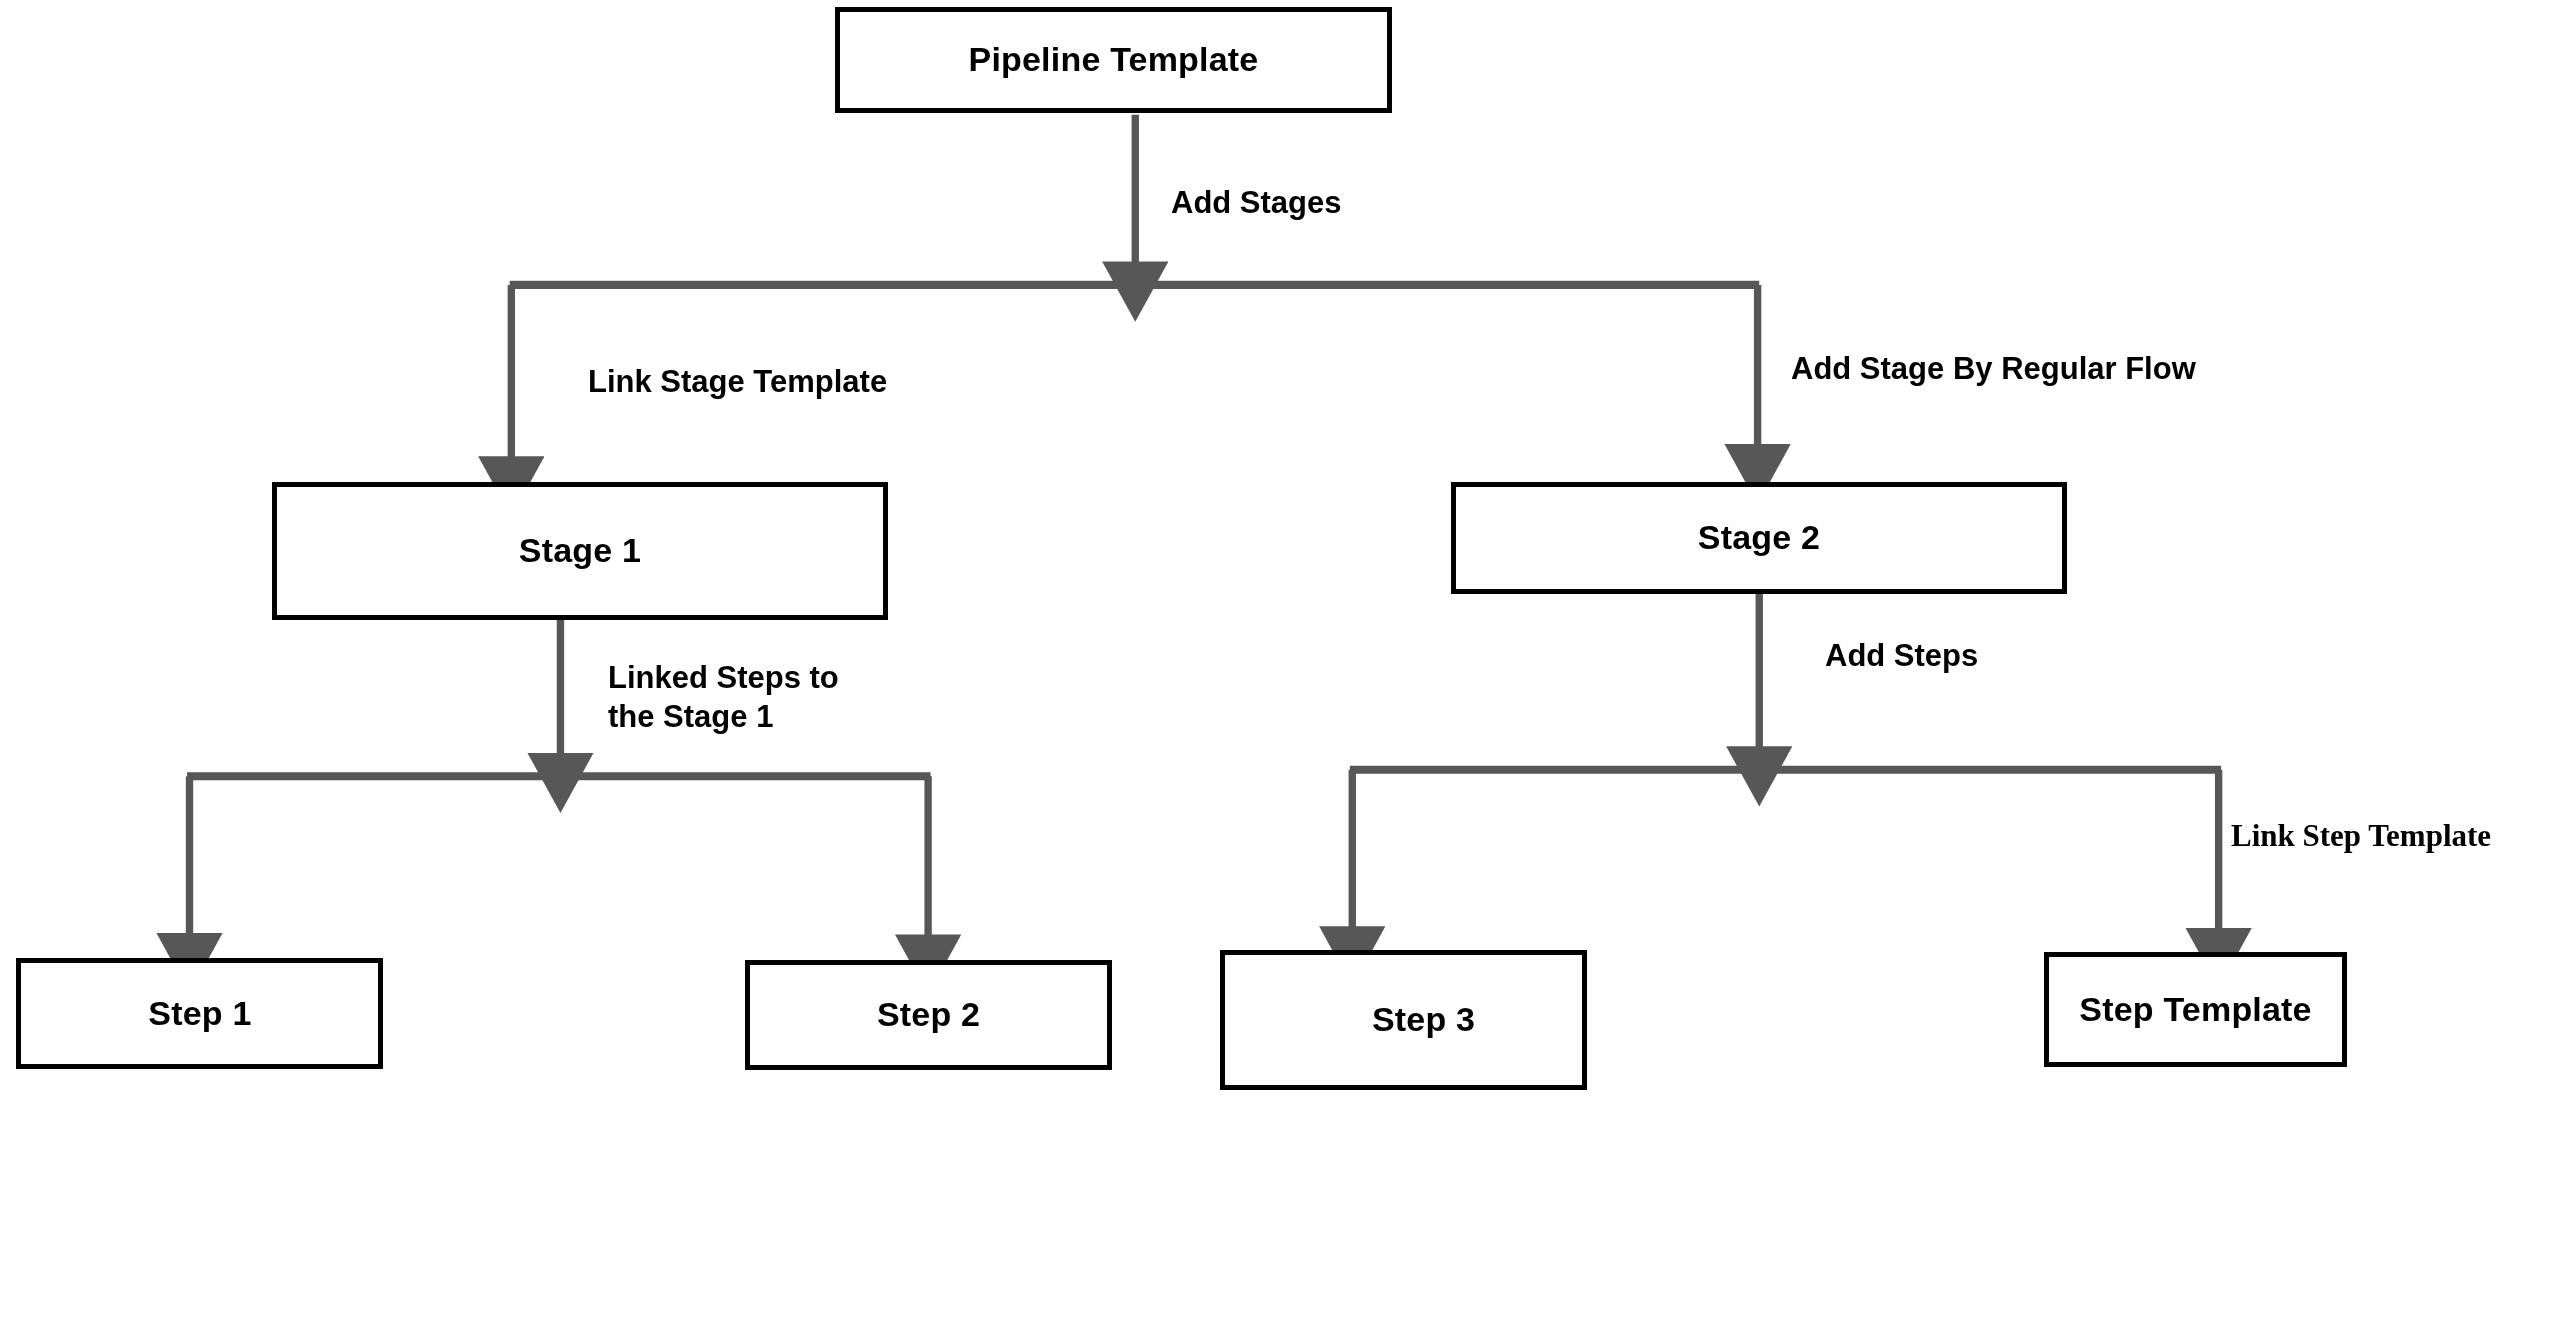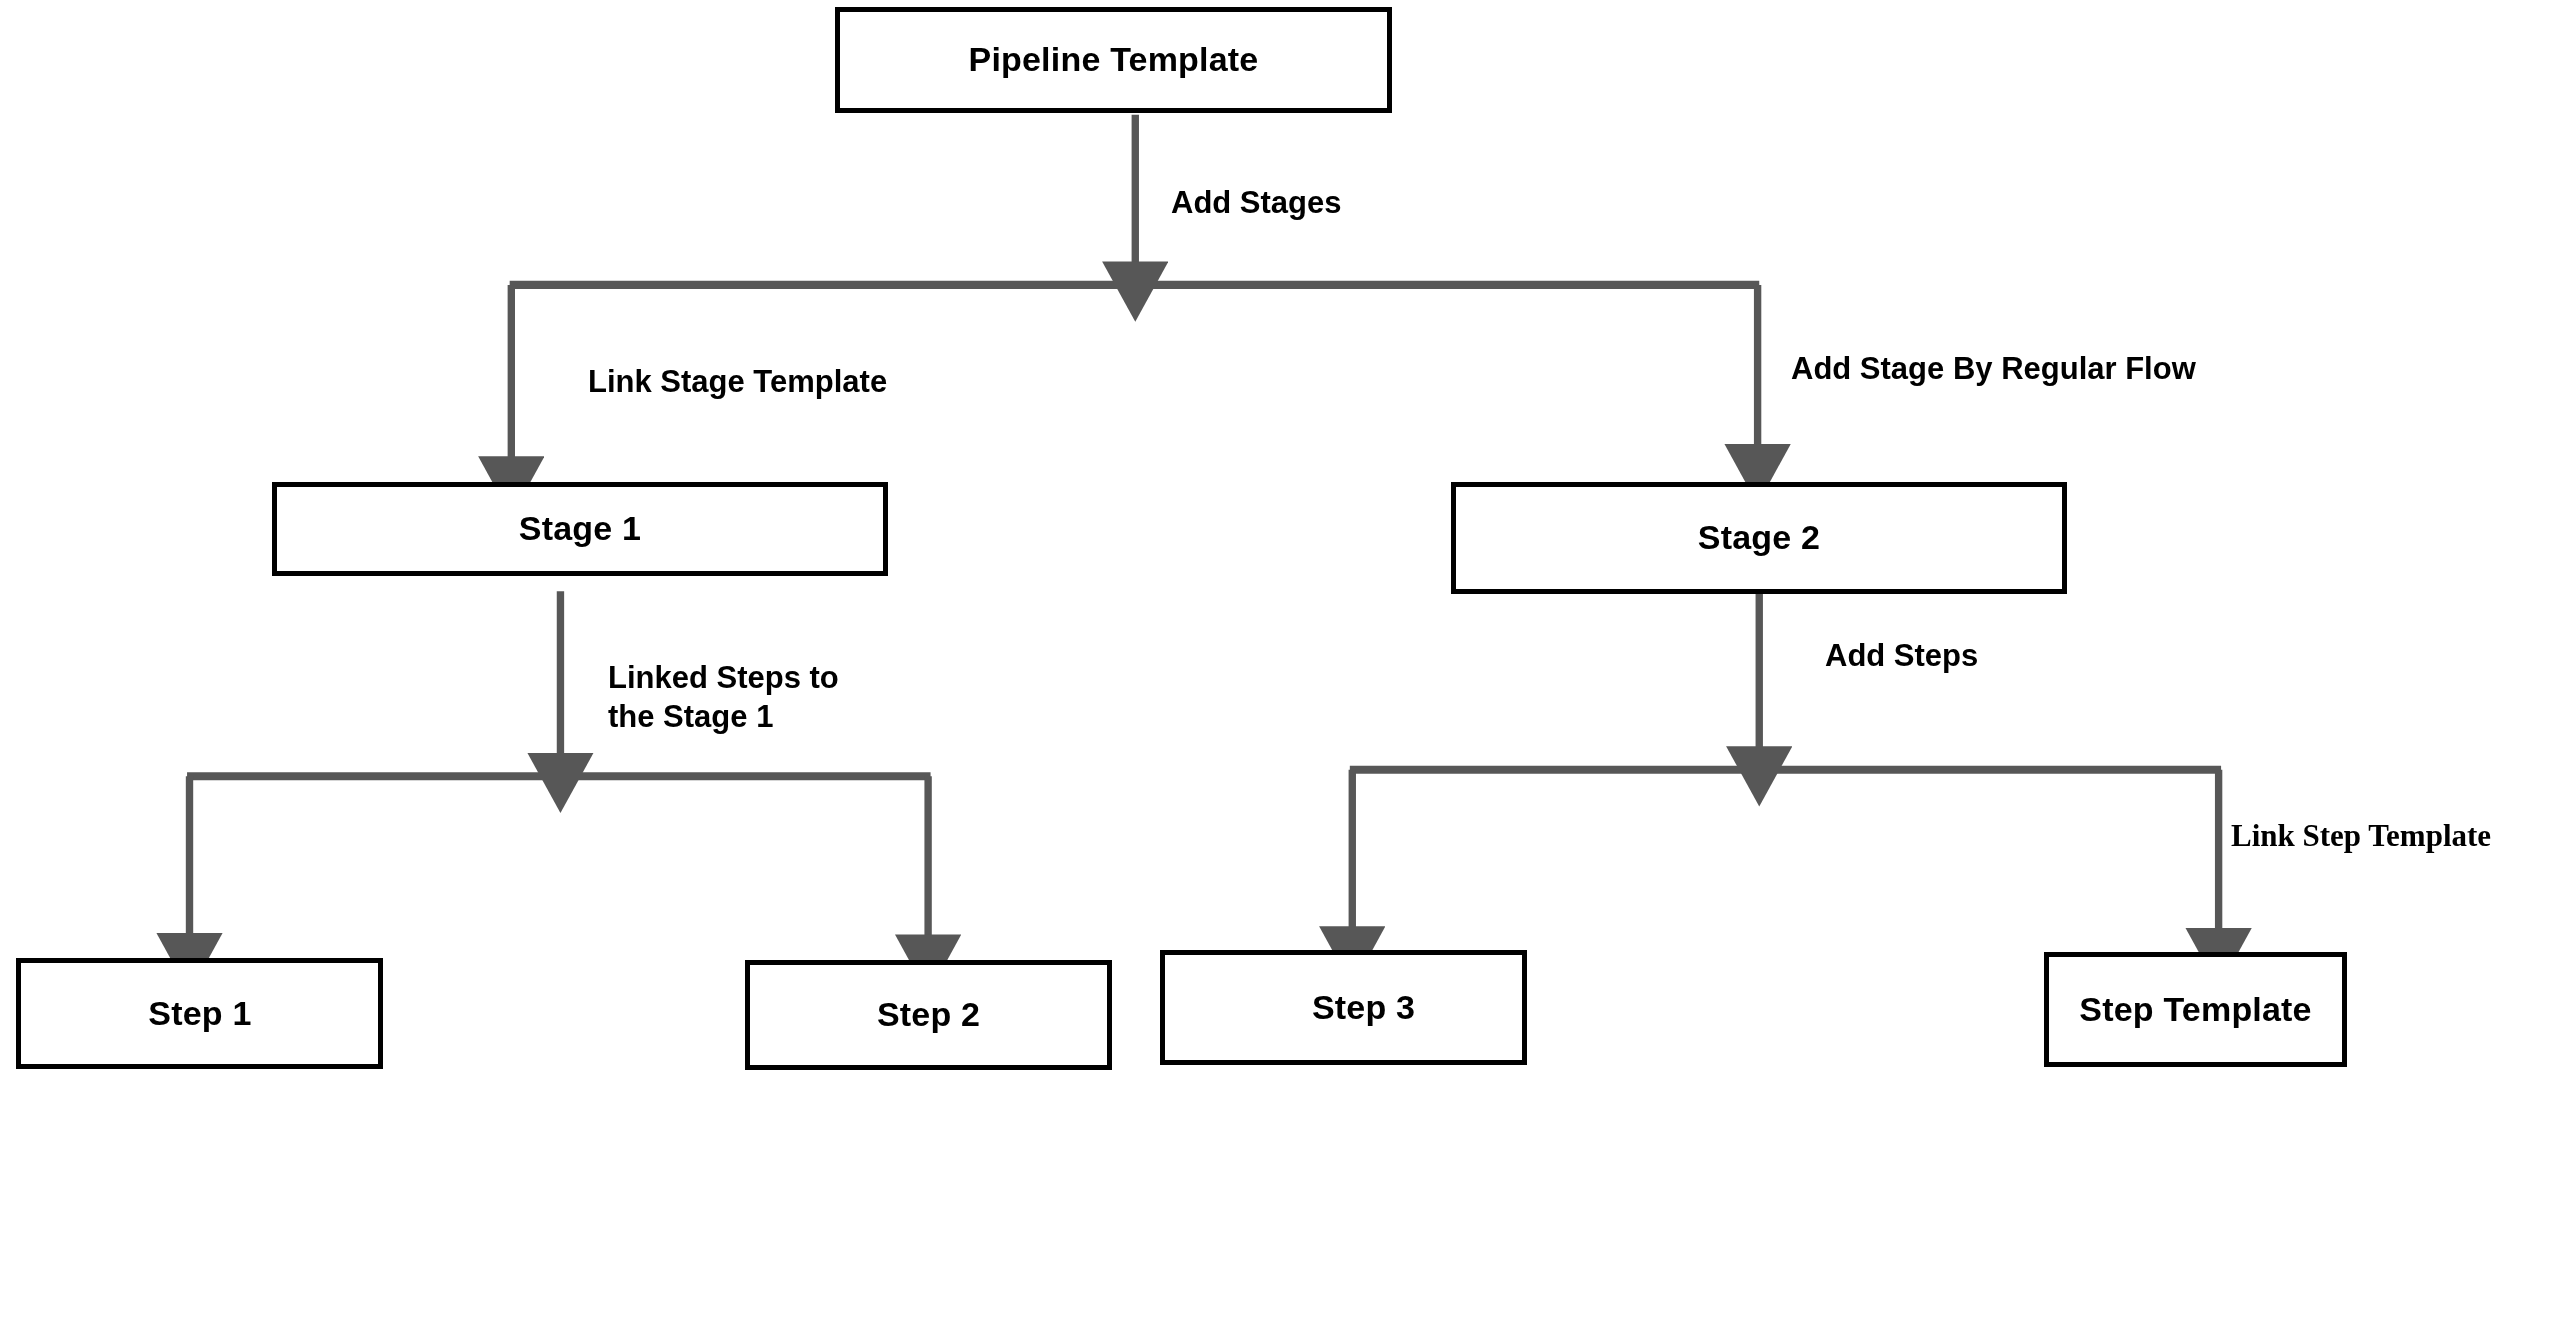--- a/index.html
+++ b/index.html
@@ -96,37 +96,37 @@
       <path d="M 1648,940 L 2712,940" stroke="#575757" stroke-width="10" fill="none"></path>
       <line x1="1651" y1="940" x2="1651" y2="1142" stroke="#575757" stroke-width="9" marker-end="url(#arrowhead)"></line>
       <line x1="2709" y1="940" x2="2709" y2="1144" stroke="#575757" stroke-width="9" marker-end="url(#arrowhead)"></line>
     </g>
   </svg>
 
   <div class="node" style="left:835px; top:6.6px; width:557px; height:106px;">
     <span class="node-label">Pipeline Template</span>
   </div>
 
-  <div class="node" style="left:272px; top:482px; width:616px; height:94px;">
+  <div class="node" style="left:272px; top:482px; width:616px; height:138px;">
     <span class="node-label">Stage 1</span>
   </div>
 
   <div class="node" style="left:1451px; top:482px; width:616px; height:112px;">
     <span class="node-label">Stage 2</span>
   </div>
 
   <div class="node" style="left:16.4px; top:958px; width:367px; height:111px;">
     <span class="node-label">Step 1</span>
   </div>
 
   <div class="node" style="left:745px; top:960px; width:367px; height:110px;">
     <span class="node-label">Step 2</span>
   </div>
 
-  <div class="node" style="left:1160px; top:950px; width:367px; height:115px;padding-left:40px;">
+  <div class="node" style="left:1220px; top:950px; width:367px; height:140px;padding-left:40px;">
     <span class="node-label">Step 3</span>
   </div>
 
   <div class="node" style="left:2044px; top:952px; width:303px; height:115px;">
     <span class="node-label">Step Template</span>
   </div>
 
   <div class="edge-label" style="left:1171px; top:184px;">Add Stages</div>
 
   <div class="edge-label" style="left:588px; top:363px;">Link Stage Template</div>

